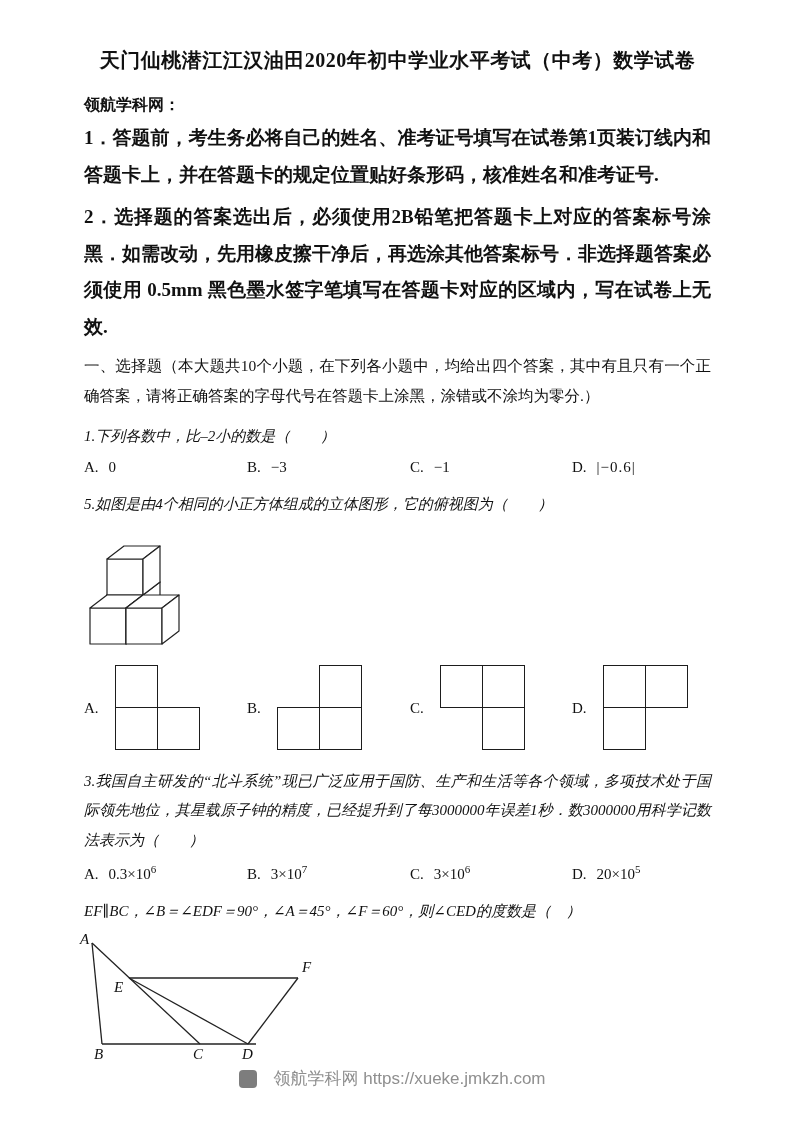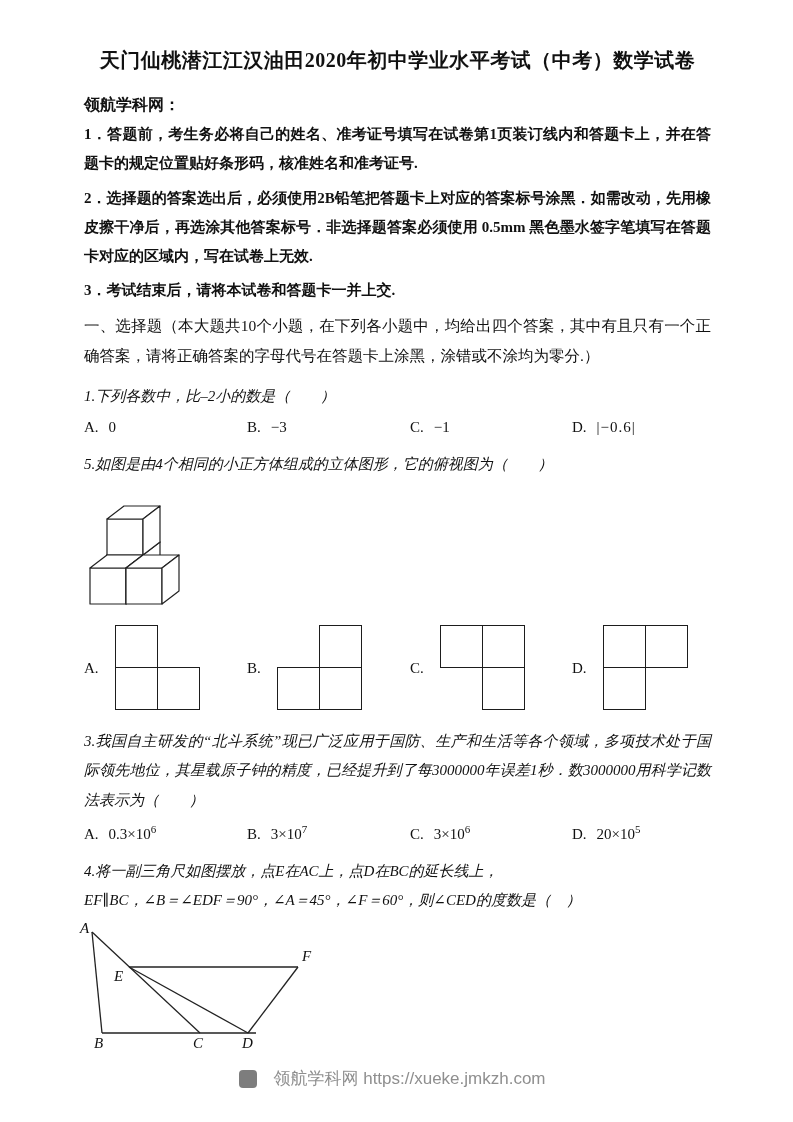--- a/index.html
+++ b/index.html
@@ -4,21 +4,21 @@
 <style>
   * { margin:0; padding:0; box-sizing:border-box; }
   html,body { background:#ffffff; }
   body { font-family:"Liberation Serif","DejaVu Serif",serif; }
   .page { position:relative; width:769px; height:1122px; margin:0 auto; background:#fff; overflow:hidden; color:#111; }
   .content { padding:46px 70px 0 72px; }
 
   .title { text-align:center; font-weight:bold; font-size:20px; line-height:1.4; margin-bottom:16px; letter-spacing:0.5px; }
 
   .notice-heading { font-weight:bold; font-size:16px; line-height:1.9; }
-  .notice-item { font-weight:bold; font-size:15px; line-height:1.92; margin-bottom:6px; text-align:justify; }
+  .notice-item { font-weight:bold; font-size:19px; line-height:1.92; margin-bottom:6px; text-align:justify; }
 
   .section-heading { font-weight:normal; font-size:15.5px; line-height:1.95; margin:6px 0 10px 0; text-align:justify; }
 
   .q-text { font-size:15px; line-height:1.95; text-align:justify;font-style:italic; }
   .q-block { margin-bottom:10px; }
 
   .opt-row { display:grid; grid-template-columns:163px 163px 162px 1fr; font-size:15px; margin:8px 0 14px 0; }
   .opt { white-space:nowrap; }
   .opt .lbl { margin-right:10px; }
   sup { font-size:11px; }
@@ -50,21 +50,20 @@
 <body>
 
 <div class="page">
   <div class="content">
 
     <div class="title">天门仙桃潜江江汉油田2020年初中学业水平考试（中考）数学试卷</div>
 
     <div class="notice-heading">领航学科网：</div>
     <p class="notice-item">1．答题前，考生务必将自己的姓名、准考证号填写在试卷第1页装订线内和答题卡上，并在答题卡的规定位置贴好条形码，核准姓名和准考证号.</p>
     <p class="notice-item">2．选择题的答案选出后，必须使用2B铅笔把答题卡上对应的答案标号涂黑．如需改动，先用橡皮擦干净后，再选涂其他答案标号．非选择题答案必须使用 0.5mm 黑色墨水签字笔填写在答题卡对应的区域内，写在试卷上无效.</p>
-    <p class="notice-item">3．考试结束后，请将本试卷和答题卡一并上交.</p>
 
     <div class="section-heading">一、选择题（本大题共10个小题，在下列各小题中，均给出四个答案，其中有且只有一个正确答案，请将正确答案的字母代号在答题卡上涂黑，涂错或不涂均为零分.）</div>
 
     <div class="q-block">
       <div class="q-text">1.下列各数中，比–2小的数是（　　）</div>
       <div class="opt-row">
         <div class="opt"><span class="lbl">A.</span><span>0</span></div>
         <div class="opt"><span class="lbl">B.</span><span>−3</span></div>
         <div class="opt"><span class="lbl">C.</span><span>−1</span></div>
         <div class="opt"><span class="lbl">D.</span><span class="abs-val">|−0.6|</span></div>
@@ -135,21 +134,20 @@
       <div class="q-text">3.我国自主研发的“北斗系统”现已广泛应用于国防、生产和生活等各个领域，多项技术处于国际领先地位，其星载原子钟的精度，已经提升到了每3000000年误差1秒．数3000000用科学记数法表示为（　　）</div>
       <div class="opt-row">
         <div class="opt"><span class="lbl">A.</span><span>0.3×10</span><sup>6</sup></div>
         <div class="opt"><span class="lbl">B.</span><span>3×10</span><sup>7</sup></div>
         <div class="opt"><span class="lbl">C.</span><span>3×10</span><sup>6</sup></div>
         <div class="opt"><span class="lbl">D.</span><span>20×10</span><sup>5</sup></div>
       </div>
     </div>
 
     <div class="q-block">
-      <div class="q-text">4.将一副三角尺如图摆放，点E在AC上，点D在BC的延长线上，</div>
       <div class="q-text">EF∥BC，∠B＝∠EDF＝90°，∠A＝45°，∠F＝60°，则∠CED的度数是（　）</div>
 
       <div class="fig-triangle">
         <svg width="320" height="148" viewBox="0 0 320 148">
 
           <line class="edge" x1="16" y1="11" x2="26" y2="112"></line>
           <line class="edge" x1="26" y1="112" x2="180" y2="112"></line>
           <line class="edge" x1="16" y1="11" x2="124" y2="112"></line>
 
           <line class="edge" x1="53" y1="46" x2="222" y2="46"></line>

